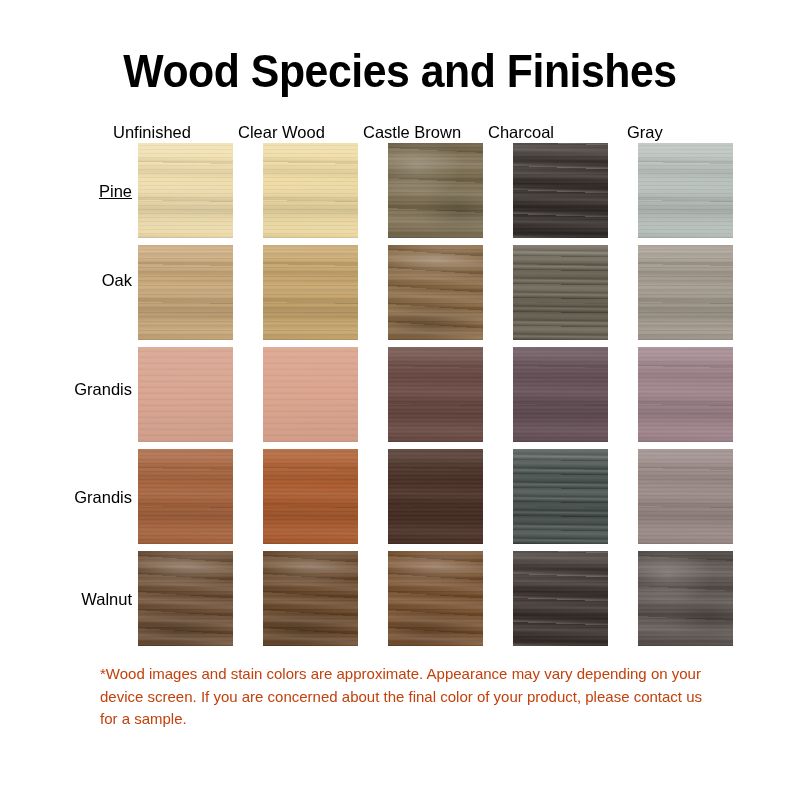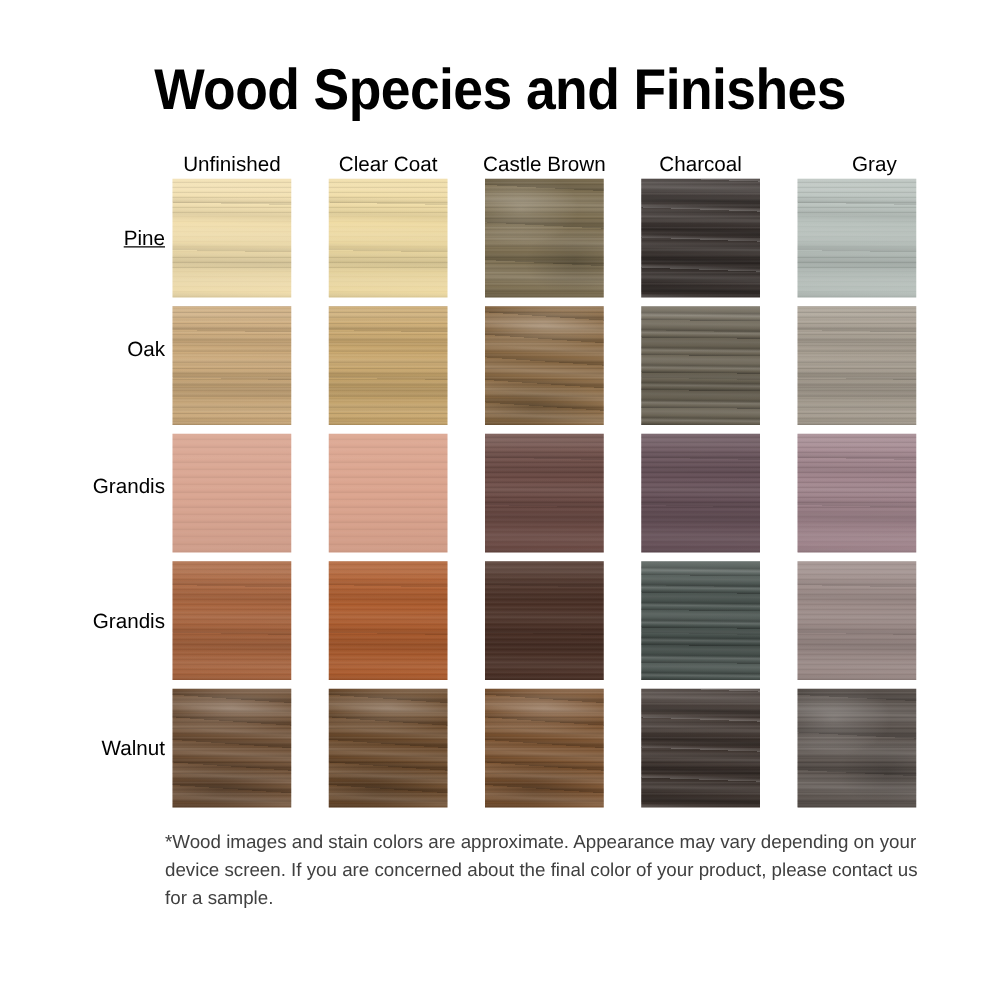--- a/index.html
+++ b/index.html
@@ -43,21 +43,20 @@
     left: 0;
     top: 0;
     width: 800px;
     height: 800px;
   }
 
   .col-header {
     position: absolute;
     font-size: 16.5px;
     line-height: 1;
-    text-align: center;
     white-space: nowrap;
     top: 124px;
   }
 
   .row-label {
     position: absolute;
     font-size: 16.5px;
     line-height: 1;
     text-align: right;
     white-space: nowrap;
@@ -204,38 +203,37 @@
   }
 
   
   .footnotes {
     position: absolute;
     left: 100px;
     top: 663px;
     width: 620px;
     font-size: 15px;
     line-height: 1.5;
-    color: #404040;
-    margin-left: 32px;
+    color: #c2410c;
   }
   .footnotes p {
     margin: 0;
   }
 </style>
 </head>
 <body>
 
 <div class="page">
 
   <div class="title">Wood Species and Finishes</div>
 
   <div class="grid">
     <div>
         <div class="col-header" style="left: 113px; width: 145px;">Unfinished</div>
-        <div class="col-header" style="left: 238px; width: 145px;">Clear Coat</div>
+        <div class="col-header" style="left: 238px; width: 145px;">Clear Wood</div>
         <div class="col-header" style="left: 363px; width: 145px;">Castle Brown</div>
         <div class="col-header" style="left: 488px; width: 145px;">Charcoal</div>
         <div class="col-header" style="left: 627px; width: 145px;">Gray</div>
       </div>
     <div>
         <div class="row-label" style="top: 182.5px; text-decoration: underline;">Pine</div>
         <div class="row-label" style="top: 272px;">Oak</div>
         <div class="row-label" style="top: 381px;">Grandis</div>
         <div class="row-label" style="top: 488.5px;">Grandis</div>
         <div class="row-label" style="top: 590.5px;">Walnut</div>

